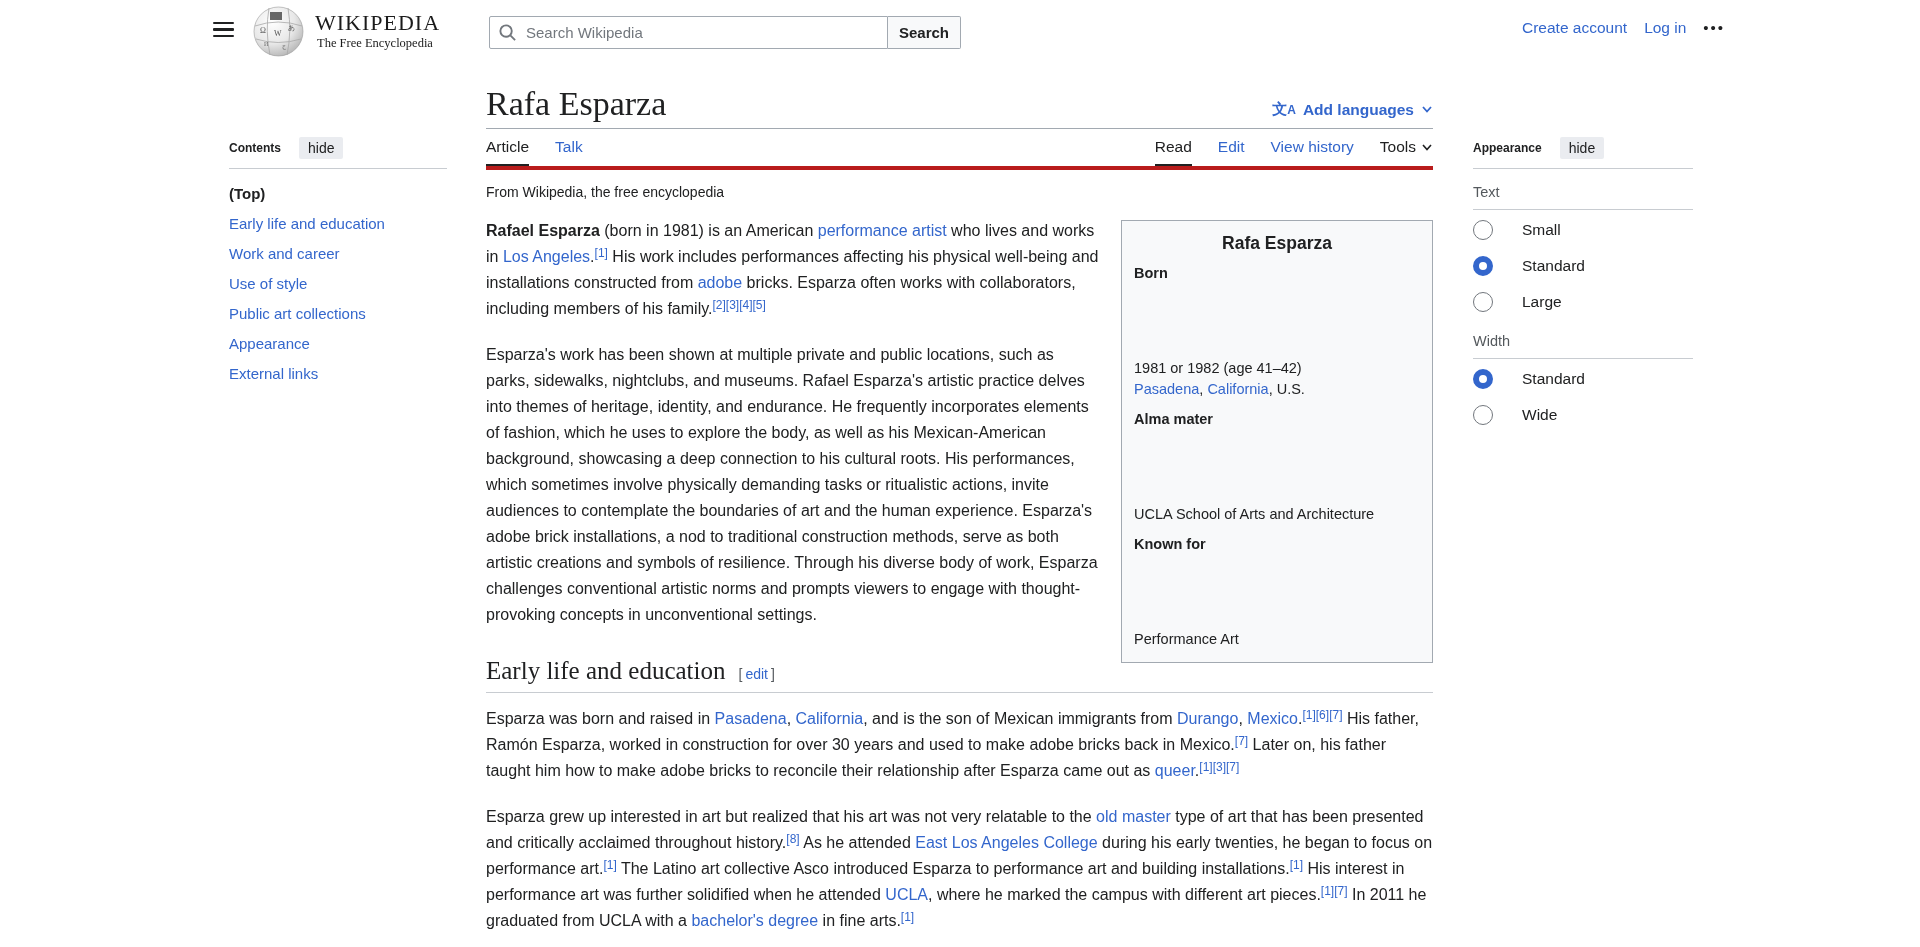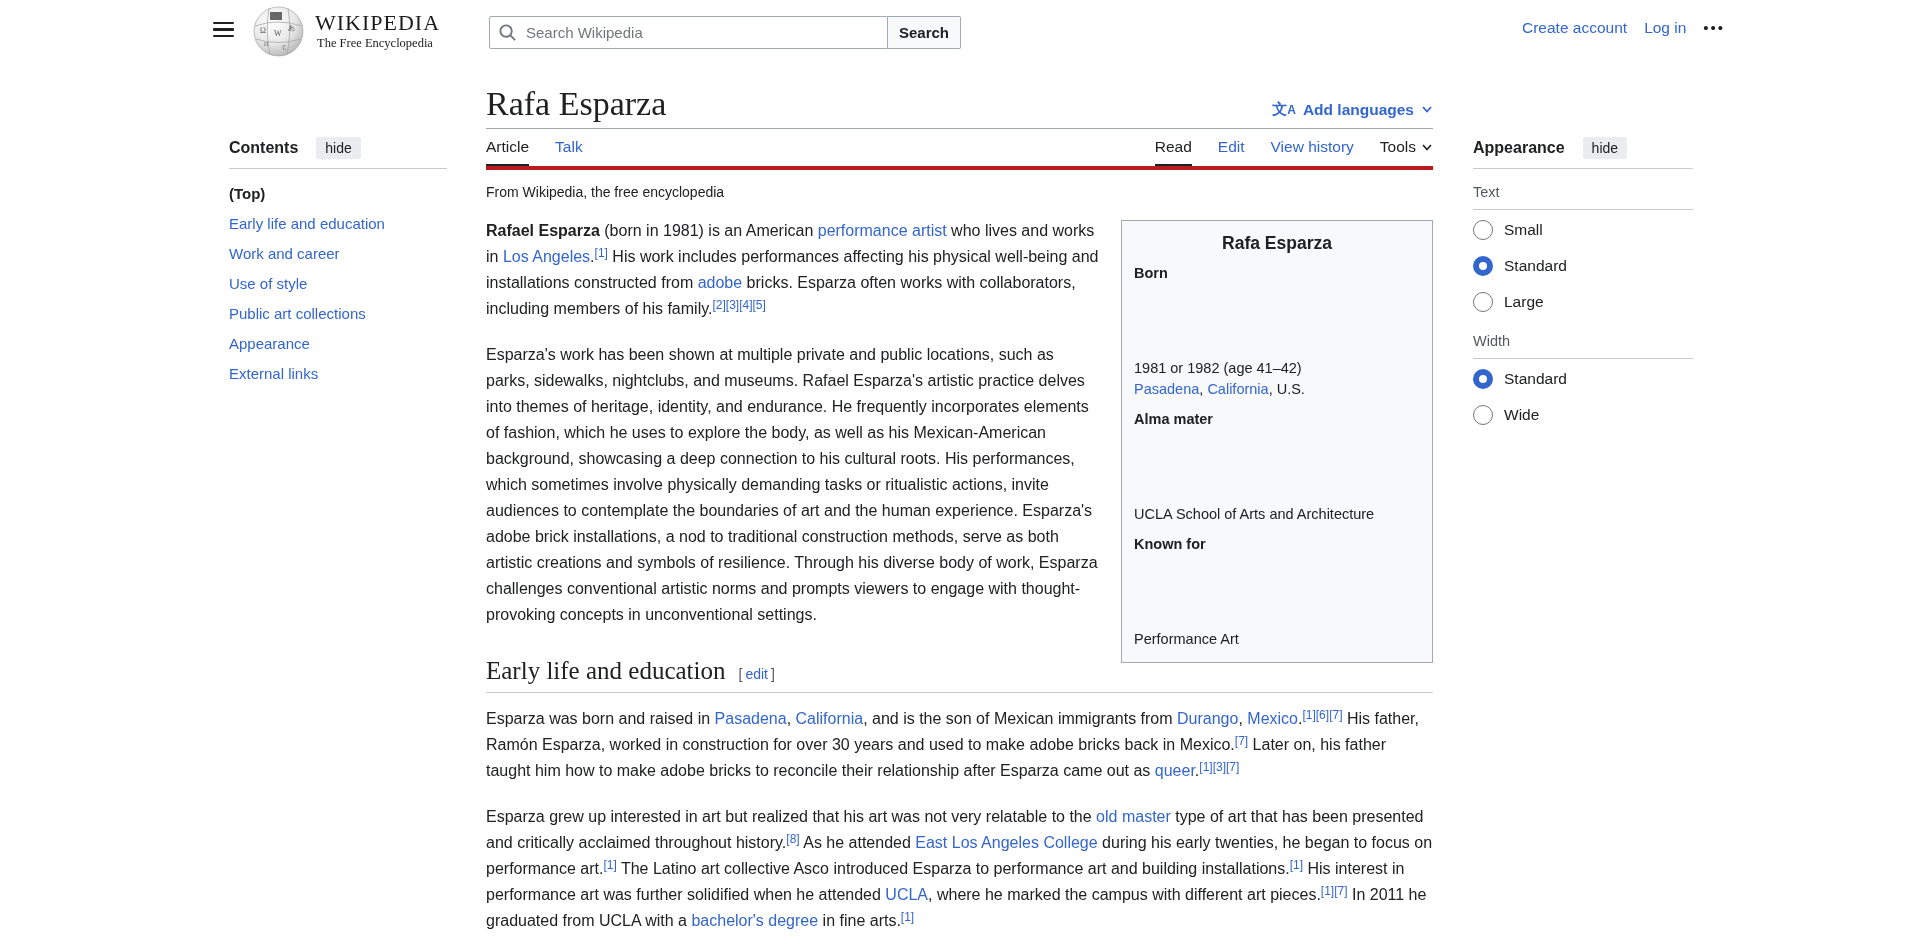--- a/index.html
+++ b/index.html
@@ -20,31 +20,31 @@
   .searchicon { position:absolute; left:9px; top:7px; color:#72777d; }
   .searchinput { width:100%; height:33px; border:1px solid #a2a9b1; border-radius:2px 0 0 2px; padding:0 8px 0 36px; font-size:15px; font-family:inherit; color:#202122; outline:none; }
   .searchinput::placeholder { color:#72777d; }
   .searchbtn { width:73px; height:33px; border:1px solid #a2a9b1; border-left:none; border-radius:0 2px 2px 0; background:#f8f9fa; font-family:inherit; font-size:15px; font-weight:bold; color:#202122; cursor:pointer; }
   .toplinks { position:absolute; left:1522px; top:19px; display:flex; align-items:center; gap:17px; font-size:15.5px; }
   .dots { color:#202122; font-size:15px; letter-spacing:2px; cursor:pointer; position:relative; top:-1px; }
 
   
   .toc { position:absolute; left:229px; top:137px; width:218px; }
   .panel-head { display:flex; align-items:center; gap:18px; }
-  .panel-title { font-weight:bold; font-size:16px; }
+  .panel-title { font-weight:bold; font-size:12px; }
   .hide-chip { background:#eaecf0; border-radius:2px; padding:3px 9px; font-size:14px; color:#202122; cursor:pointer; }
   .panel-rule { border-bottom:1px solid #c8ccd1; margin-top:9px; }
   .toc ul { list-style:none; margin:10px 0 0; padding:0; }
   .toc li { padding:6px 0 7px; font-size:15px; }
   .toc li .toc-top { color:#202122; font-weight:bold; }
 
   
   .appearance { position:absolute; left:1473px; top:137px; width:220px; }
   .group-label { color:#54595d; font-size:14.5px; margin-top:15px; padding-bottom:9px; border-bottom:1px solid #c8ccd1; }
-  .radio-row { display:flex; align-items:center; gap:11px; padding:6px 0; margin-top:4px; cursor:pointer; }
+  .radio-row { display:flex; align-items:center; gap:29px; padding:6px 0; margin-top:4px; cursor:pointer; }
   .radio { width:20px; height:20px; border:1px solid #72777d; border-radius:50%; background:#fff; flex:0 0 auto; }
   .radio.checked { border:6px solid #36c; }
   .radio-label { font-size:15.5px; }
 
   
   .content { position:absolute; left:486px; top:85px; width:947px; }
   .title-row { position:relative; border-bottom:1px solid #a2a9b1; padding-bottom:5px; }
   h1.firstHeading { margin:0; font-family:"Liberation Serif","DejaVu Serif",serif; font-weight:normal; font-size:34px; line-height:38px; color:#202122; }
   .add-lang { position:absolute; right:0; top:15px; display:flex; align-items:center; gap:7px; color:#36c; font-weight:bold; font-size:15.5px; cursor:pointer; }
   .langicon { font-size:15px; font-weight:bold; }

